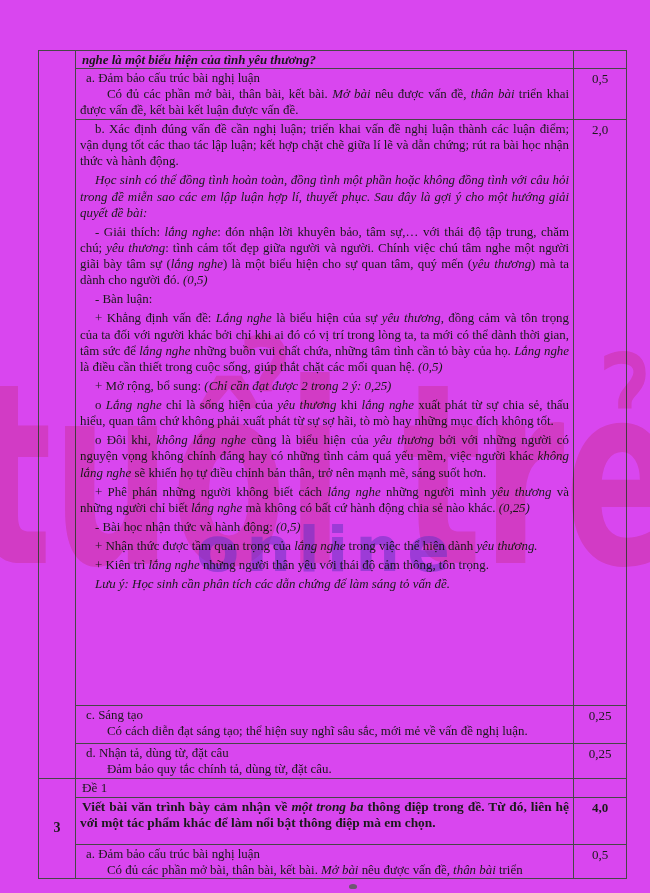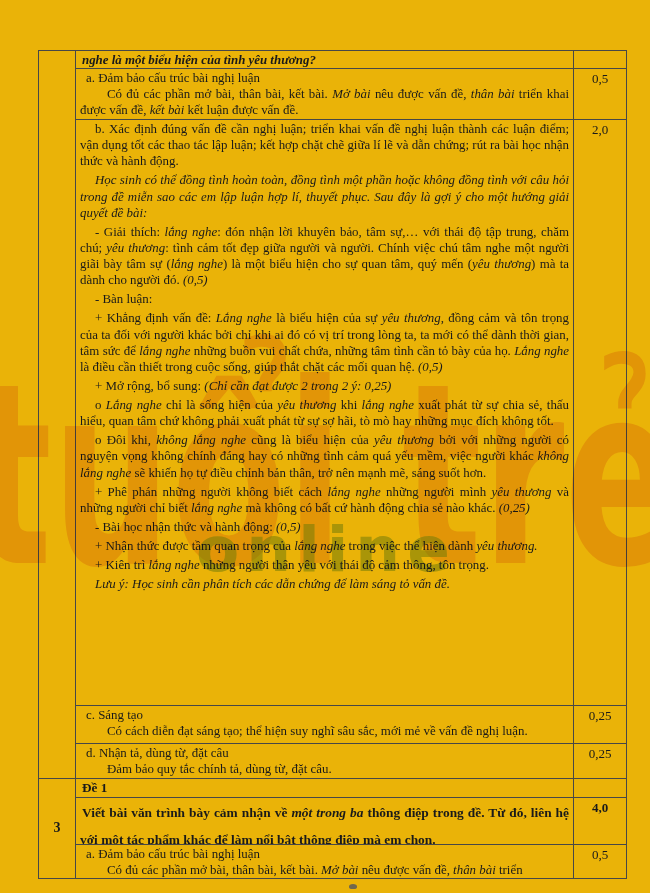--- a/index.html
+++ b/index.html
@@ -2,42 +2,42 @@
 <html><head>
 <meta charset="utf-8">
 <style>
   html,body{margin:0;padding:0;}
   body{
     width:650px;height:893px;position:relative;overflow:hidden;
     background:#fdfdfd;
     font-family:"Liberation Serif","DejaVu Serif",serif;
     color:#1a1a1a;
   }
-  .sheet{position:absolute;inset:0;background:#eab308;}
+  .sheet{position:absolute;inset:0;background:#d946ef;}
   table.rubric{
     position:absolute;left:38px;top:50px;width:588px;
     border-collapse:collapse;table-layout:fixed;
   }
   td{
     border:1px solid #474747;vertical-align:top;
     padding:1px 4px 0 4px;
     font-size:12.9px;line-height:16.2px;
   }
   td.num{text-align:center;vertical-align:middle;padding:0;font-weight:bold;font-size:14px;}
   td.pts{text-align:center;padding-top:2px;font-size:13px;line-height:15px;}
   td.pts.bold{font-weight:bold;}
   .cw{overflow:hidden;}
   .cell p{margin:0;text-align:justify;}
   .p-cont{font-weight:bold;font-style:italic;text-align:left !important;text-indent:2px;}
   .p-label{text-align:center;text-indent:6px;}
   .p-body{text-indent:27px;}
   .p-item{text-indent:15px;}
   .rowb p + p{margin-top:2.8px;}
   .p-de{font-weight:bold;text-align:left !important;text-indent:2px;font-size:13.2px;}
-  .p-prompt{font-weight:bold;font-size:13.4px;line-height:27px;text-indent:2px;}
+  .p-prompt{font-weight:bold;font-size:13.4px;line-height:16px;text-indent:2px;}
   
   .wm{position:absolute;left:0;top:0;z-index:9;pointer-events:none;mix-blend-mode:multiply;}
   .wm-brand{
     font-family:"DejaVu Sans","Liberation Sans",sans-serif;
     font-weight:bold;font-size:252px;fill:#e4736b;opacity:0.30;
   }
   .wm-online{
     font-family:"DejaVu Sans","Liberation Sans",sans-serif;
     font-weight:bold;font-size:63px;fill:#7fb2d2;opacity:0.55;letter-spacing:7px;
   }
@@ -66,21 +66,21 @@
           <p class="p-cont"><span style="font-weight: bold; font-style: italic;">nghe là một biểu hiện của tình yêu thương?</span></p>
         </div>
       </td>
       <td class="pts"></td>
     </tr>
 
     <tr>
       <td class="cell">
         <div class="cw" style="height:49px">
           <p class="p-label"><span>a.  Đảm bảo cấu trúc bài nghị luận</span></p>
-          <p class="p-body"><span>Có đủ các phần mở bài, thân bài, kết bài. </span><span style="font-style: italic;">Mở bài</span><span> nêu được vấn đề, </span><span style="font-style: italic;">thân bài</span><span> triển khai được vấn đề, </span><span style="font-style: italic;">kết bài</span><span> kết luận được vấn đề.</span></p>
+          <p class="p-body"><span>Có đủ các phần mở bài, thân bài, kết bài. </span><span style="font-style: italic;">Mở bài</span><span> nêu được vấn đề, </span><span style="font-style: italic;">thân bài</span><span> triển khai được vấn đề, </span><span style="">kết bài</span><span> kết luận được vấn đề.</span></p>
         </div>
       </td>
       <td class="pts">0,5</td>
     </tr>
 
     <tr>
       <td class="cell rowb">
         <div class="cw" style="height:584px">
           <p class="p-item"><span>b.  Xác định đúng vấn đề cần nghị luận; triển khai vấn đề nghị luận thành các luận điểm; vận dụng tốt các thao tác lập luận; kết hợp chặt chẽ giữa lí lẽ và dẫn chứng; rút ra bài học nhận thức và hành động.</span></p>
           <p class="p-item"><span style="font-style: italic;">Học sinh có thể đồng tình hoàn toàn, đồng tình một phần hoặc không đồng tình với câu hỏi trong đề miễn sao các em lập luận hợp lí, thuyết phục. Sau đây là gợi ý cho một hướng giải quyết đề bài:</span></p>
@@ -117,21 +117,21 @@
           <p class="p-body"><span>Đảm bảo quy tắc chính tả, dùng từ, đặt câu.</span></p>
         </div>
       </td>
       <td class="pts">0,25</td>
     </tr>
 
     <tr>
       <td class="num" rowspan="3">3</td>
       <td class="cell">
         <div class="cw" style="height:17px">
-          <p class="p-de"><span style="font-weight: bold;">Đề 1</span></p>
+          <p class="p-de"><span style="font-weight: normal;">Đề 1</span></p>
         </div>
       </td>
       <td class="pts"></td>
     </tr>
 
     <tr>
       <td class="cell">
         <div class="cw" style="height:45px">
           <p class="p-prompt"><span style="font-weight: bold;">Viết bài văn trình bày cảm nhận về </span><span style="font-weight: bold; font-style: italic;">một trong ba</span><span style="font-weight: bold;"> thông điệp trong đề. Từ đó, liên hệ với một tác phẩm khác để làm nổi bật thông điệp mà em chọn.</span></p>
         </div>

